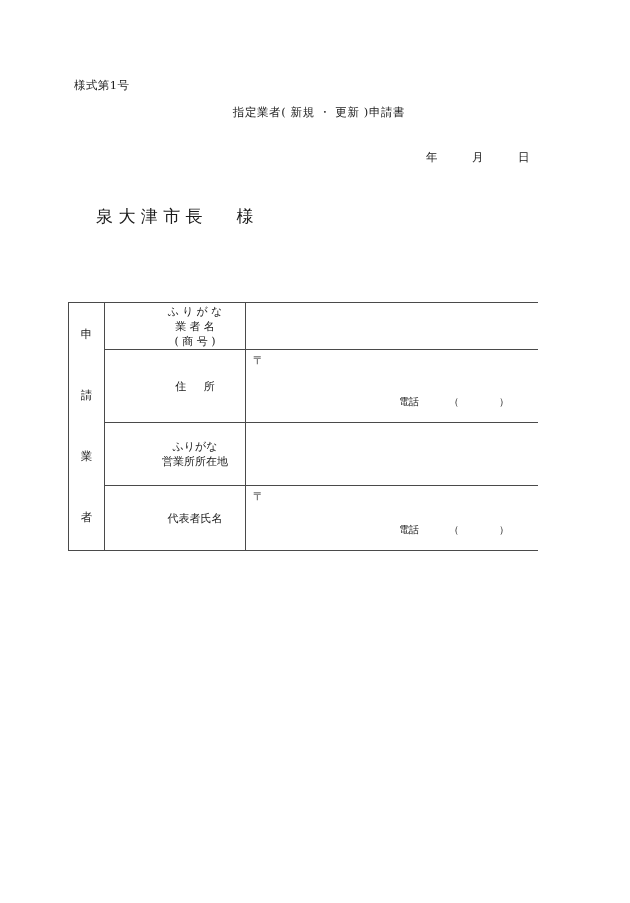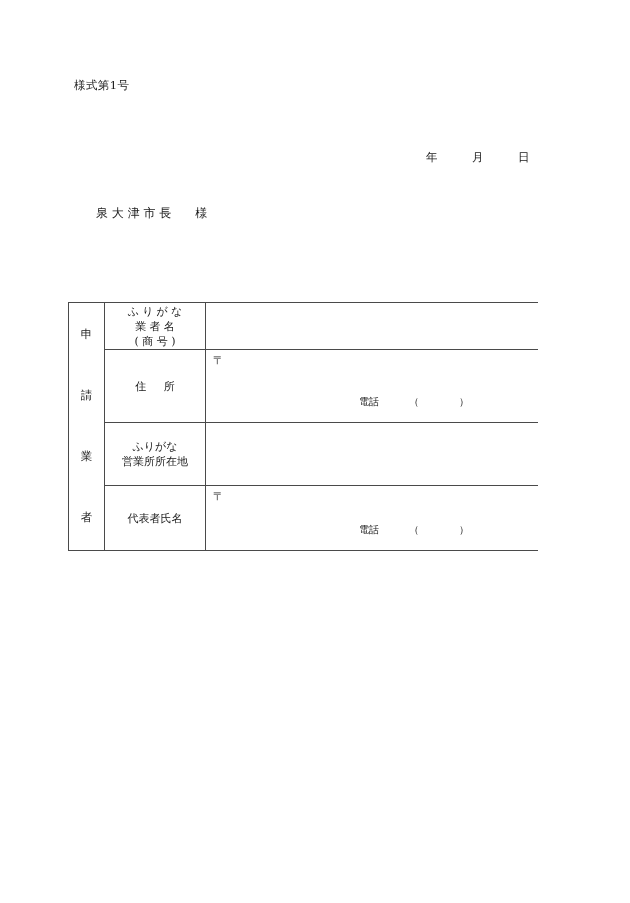--- a/index.html
+++ b/index.html
@@ -52,21 +52,21 @@
     top: 150px;
     font-size: 11.5px;
     white-space: pre;
   }
 
   
   .addressee {
     position: absolute;
     left: 96px;
     top: 205px;
-    font-size: 12px;
+    font-size: 17px;
     white-space: pre;
   }
 
   
   .body-par {
     position: absolute;
     left: 103px;
     top: 242px;
     width: 452px;
     font-size: 11.3px;
@@ -108,20 +108,21 @@
     line-height: 1;
   }
   .vlabel-inner span { display: block; }
 
   
   td.label-cell {
     width: 100px;
     text-align: center;
     font-size: 11px;
     line-height: 15px;
+    padding-left: 40px;
   }
   .label-stack { display: block; }
   .label-stack .ln { display: block; white-space: pre; }
   .spaced { letter-spacing: 3.2px; padding-left: 3.2px; }
 
   
   td.value-cell {
     position: relative;
     width: 349px;
   }
@@ -148,20 +149,21 @@
   tr.row-rep td { height: 62px; }
   tr.row-office td { height: 64px; }
 </style>
 </head>
 <body>
 
 <div id="page">
 
   <div class="form-number">様式第1号</div>
 
+  <div class="doc-title">指定業者( 新規 ・ 更新 )申請書</div>
 
   <div class="date-line">年　　　月　　　日</div>
 
   <div class="addressee">泉 大 津 市 長　　様</div>
 
   <div class="body-par">
   </div>
 
   <table class="form-table">
     <tbody>

